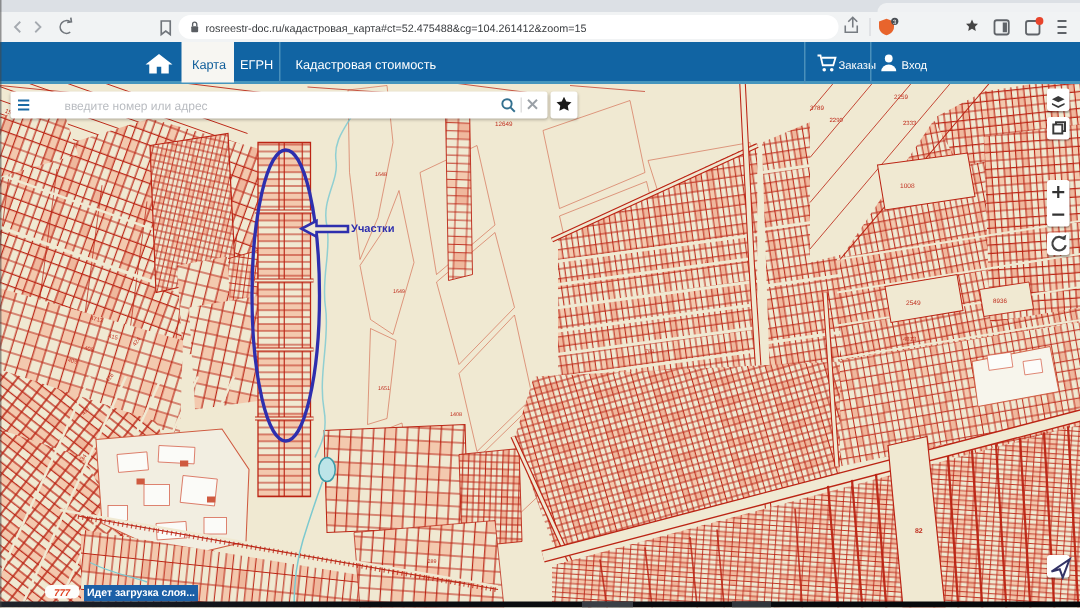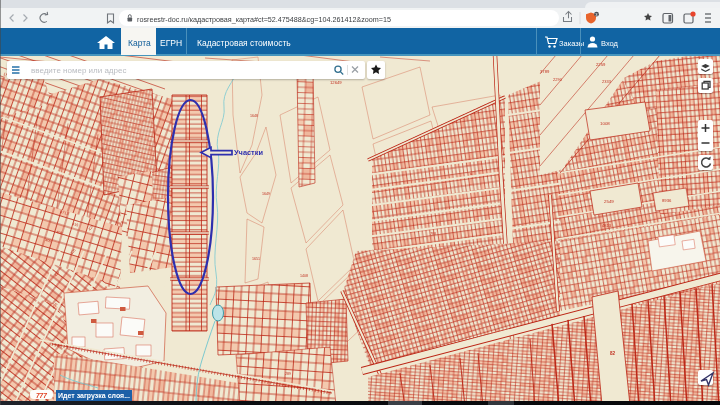--- a/index.html
+++ b/index.html
@@ -8,21 +8,21 @@
 #tabstrip{left:0;top:0;width:720px;height:8px;background:#dce0e5}
 #toolbar{left:0;top:8px;width:720px;height:20px;background:#f1f3f4}
 #omni{left:119px;top:10px;width:440px;height:16px;background:#fff;border-radius:8px}
 
 #nav{left:0;top:28px;width:720px;height:28px;background:#1164a3;border-bottom:2px solid #4695bd}
 #tabactive{left:121px;top:28px;width:35px;height:27px;background:#f7f6f2}
 #map{left:0;top:55px;width:720px;height:350px}
 
 #search{left:7px;top:61px;width:358px;height:18px;background:#fff;border-radius:2px;box-shadow:0 1px 2px rgba(0,0,0,.25)}
 #star{left:367px;top:61px;width:18px;height:18px;background:#fff;border-radius:2px;box-shadow:0 1px 2px rgba(0,0,0,.25);text-align:center;line-height:18px;font-size:9px;color:#222}
-#ph{left:31px;top:66px;font-size:8px;color:#b9bcc1}
+#ph{left:43px;top:66px;font-size:8px;color:#b9bcc1}
 
 .mbtn{width:15px;height:15px;background:#fff;border-radius:2px;box-shadow:0 1px 1px rgba(0,0,0,.3);text-align:center;color:#333}
 #loading{left:56px;top:390px;width:76px;height:11px;background:#1c60a7;color:#fff;font-size:7px;font-weight:bold;text-align:center;line-height:11px;white-space:nowrap;overflow:hidden}
 #btmblack{left:0;top:401px;width:720px;height:4px;background:linear-gradient(90deg,#20242c 0,#0c0e12 30%,#07080a 100%)}
 #leftedge{left:0;top:0;width:1px;height:405px;background:rgba(70,70,70,.55)}
 </style></head>
 <body>
 <div id="stage">
 
   <div class="abs" id="map"><svg width="720" height="350" viewBox="0 0 720 350">

